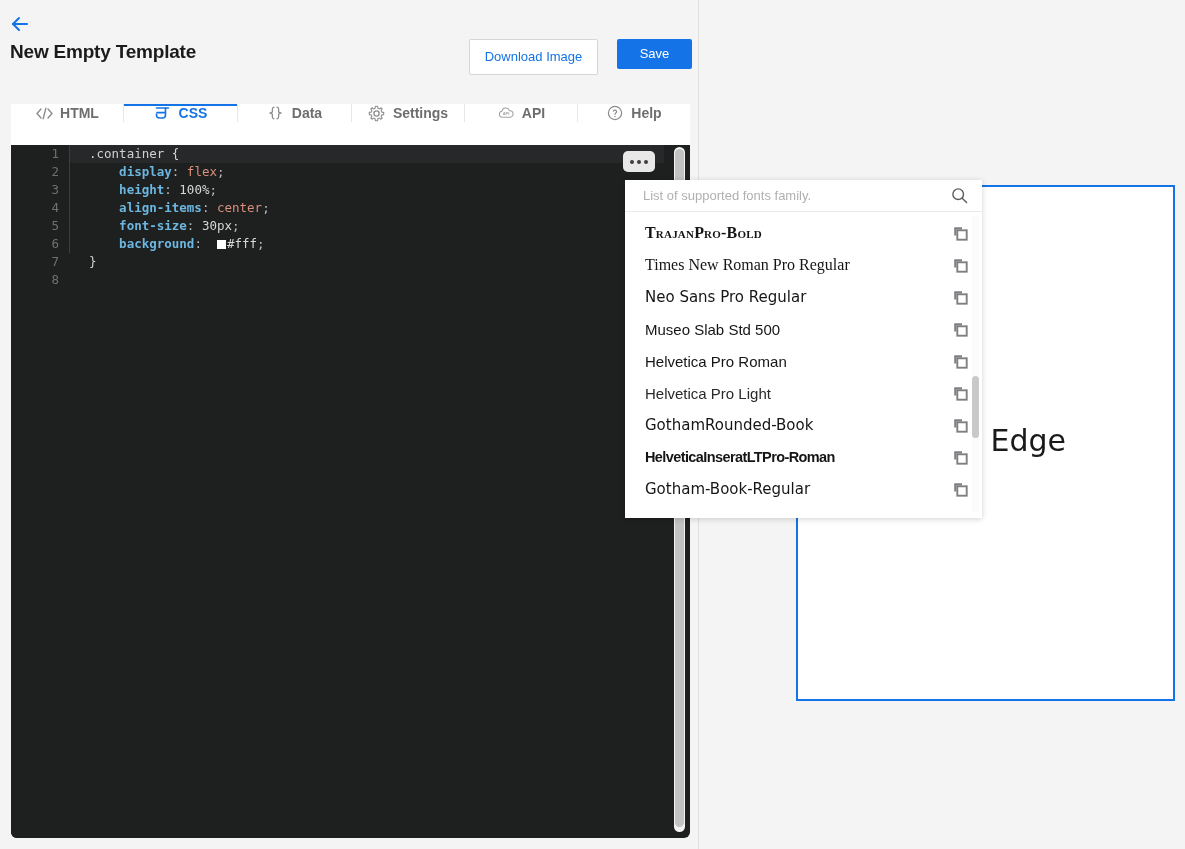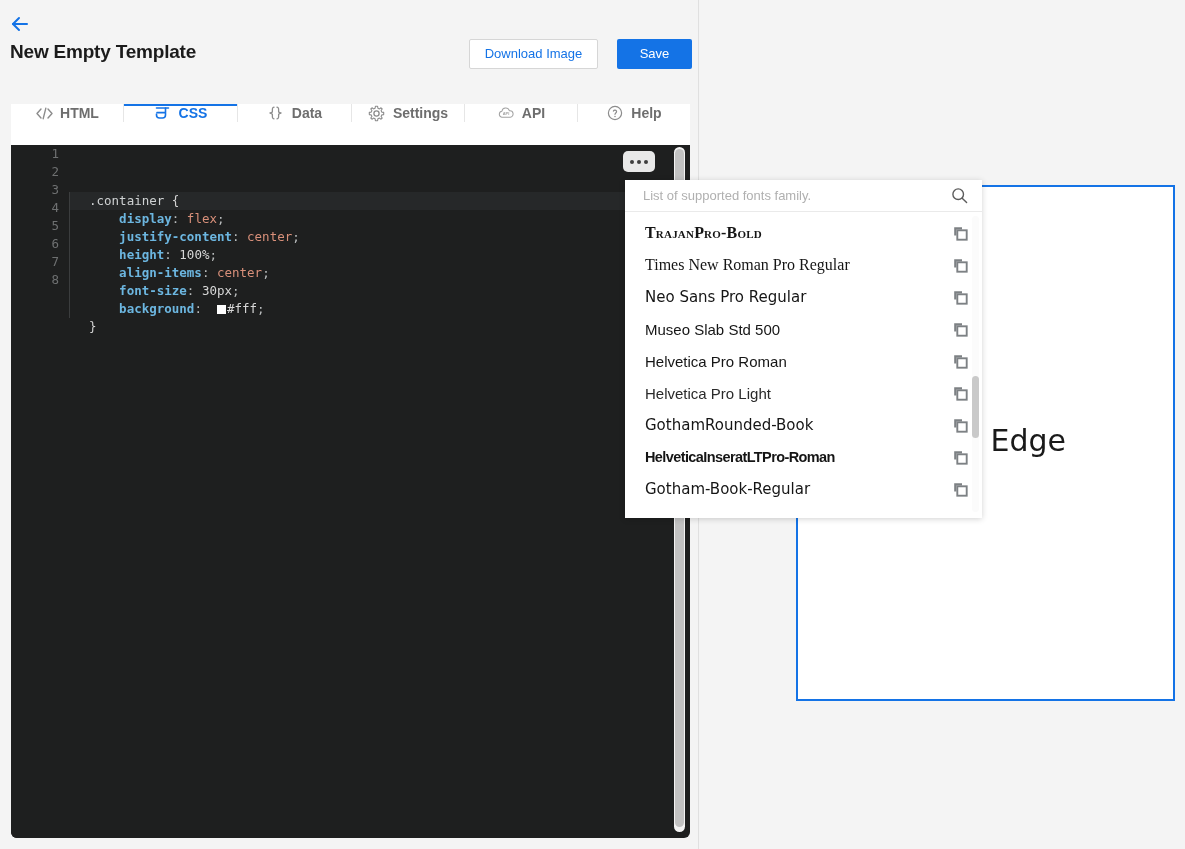--- a/index.html
+++ b/index.html
@@ -40,21 +40,21 @@
     font-size: 19px;
     font-weight: bold;
     color: #1b1b1b;
     letter-spacing: -0.2px;
     white-space: nowrap;
   }
 
   .btn-download {
     position: absolute;
     left: 469px; top: 39px;
-    width: 129px; height: 30px;
+    width: 129px; height: 36px;
     background: #ffffff;
     border: 1px solid #d6d6d6;
     border-radius: 2px;
     color: #1473e6;
     font-size: 13px;
     line-height: 28px;
     text-align: center;
     cursor: pointer;
     font-family: "Liberation Sans", sans-serif;
     padding: 0;
@@ -161,21 +161,20 @@
     font-size: 12.5px;
     line-height: 18px;
     white-space: pre;
     color: #d4d4d4;
     padding-left: 20px;
     position: relative;
   }
   .code-line.first {
     background: #262829;
     padding-left: 20px;
-    margin-top: 47px;
   }
   .code-line.first::before {
     content: "";
     position: absolute;
     left: 0; top: 0; bottom: 0;
     width: 1px;
     background: #3b3d3e;
   }
   .code-line.indent::before {
     content: "";
@@ -451,21 +450,20 @@
         <div class="ln">7</div>
         <div class="ln">8</div>
       </div>
 
       <div class="code-area">
 
         <div class="code-line first"><span class="tok-sel">.container</span><span class="tok-brace"> {</span></div>
 
         <div class="code-line indent">    <span class="tok-prop">display</span><span class="tok-punc">: </span><span class="tok-val">flex</span><span class="tok-punc">;</span></div>
 
-        <div class="code-line indent">    <span class="tok-prop">justify-content</span><span class="tok-punc">: </span><span class="tok-val">center</span><span class="tok-punc">;</span></div>
 
         <div class="code-line indent">    <span class="tok-prop">height</span><span class="tok-punc">: </span><span class="tok-num">100%</span><span class="tok-punc">;</span></div>
 
         <div class="code-line indent">    <span class="tok-prop">align-items</span><span class="tok-punc">: </span><span class="tok-val">center</span><span class="tok-punc">;</span></div>
 
         <div class="code-line indent">    <span class="tok-prop">font-size</span><span class="tok-punc">: </span><span class="tok-num">30px</span><span class="tok-punc">;</span></div>
 
         <div class="code-line indent">    <span class="tok-prop">background</span><span class="tok-punc">: </span> <span class="swatch"></span><span class="tok-num">#fff</span><span class="tok-punc">;</span></div>
 
         <div class="code-line"><span class="tok-brace">}</span></div>

